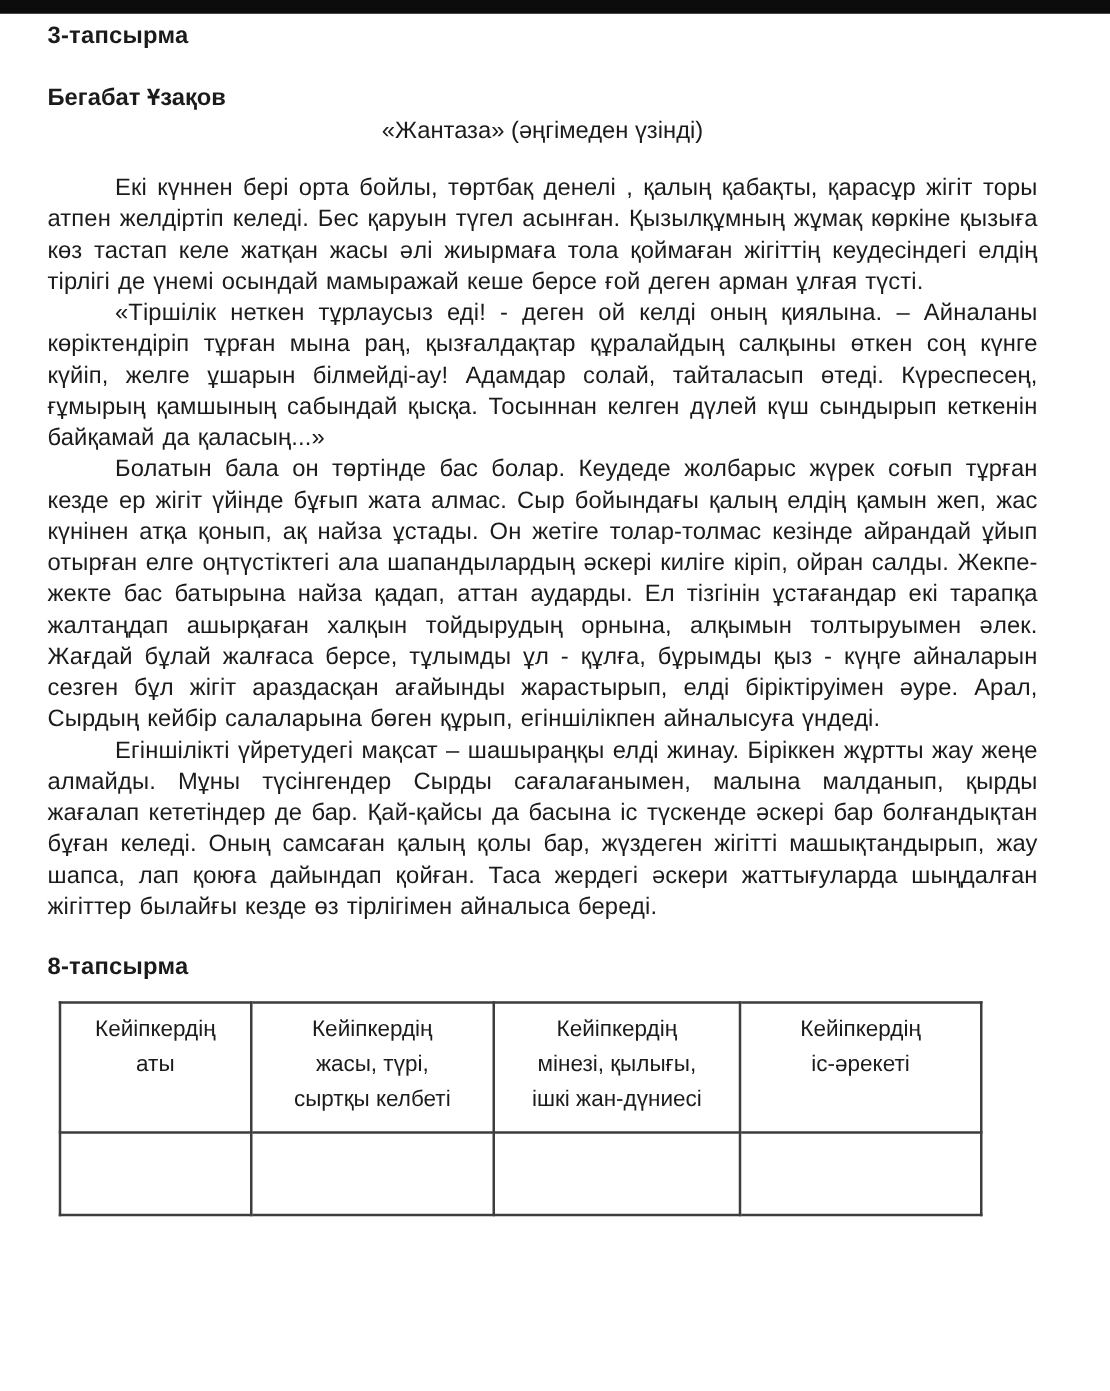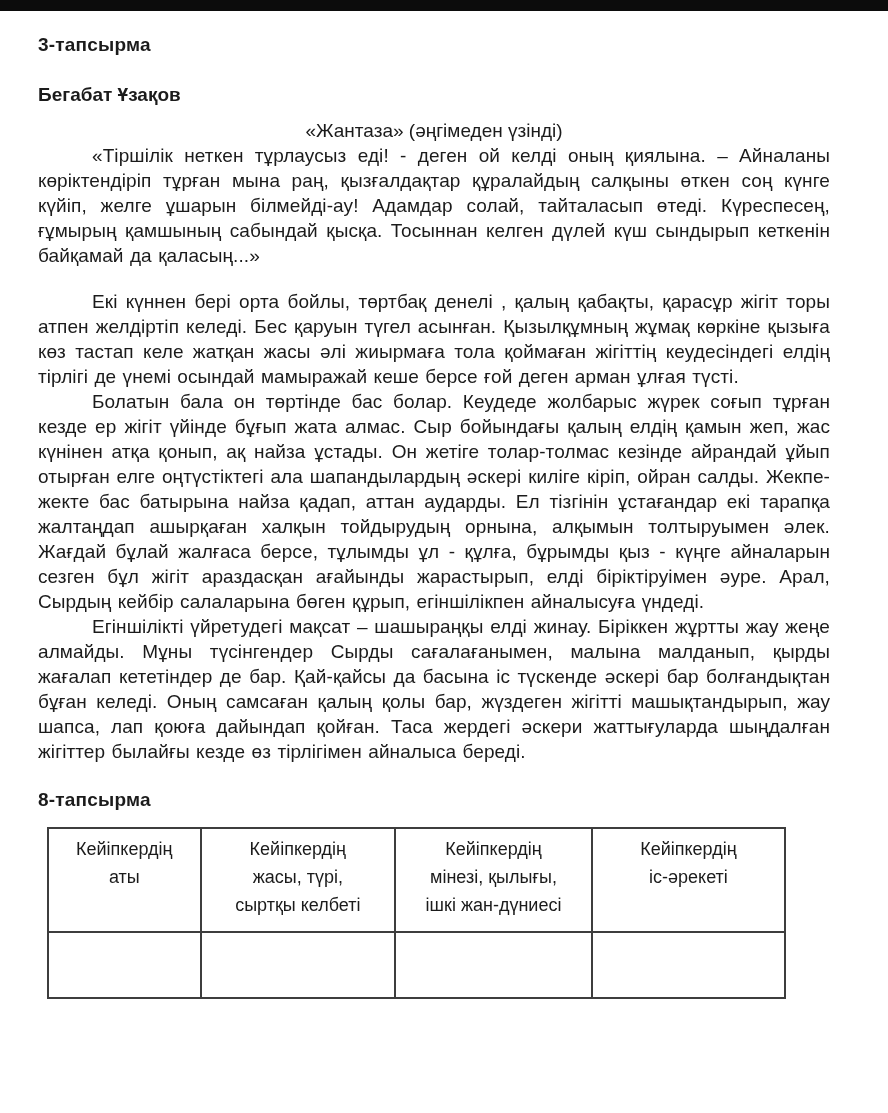--- a/index.html
+++ b/index.html
@@ -21,41 +21,41 @@
     left: 0;
     width: 888px;
     height: 11px;
     background: #0c0c0c;
   }
   .content {
     position: absolute;
     top: 11px;
     left: 0;
     width: 888px;
-    padding: 21px 58px 0 38px;
+    padding: 5px 58px 0 38px;
     box-sizing: border-box;
     font-size: 19px;
     line-height: 25px;
   }
   .task-label {
     font-weight: bold;
     letter-spacing: 0.2px;
   }
   .task-instruction {
     font-weight: bold;
     letter-spacing: 0.1px;
   }
   .story-author {
     text-align: left;
     font-weight: bold;
     margin-top: 25px;
   }
   .story-title {
     text-align: center;
-    margin-top: 11px;
+    margin-top: 1px;
   }
   .para {
     margin: 0;
     text-align: justify;
     text-indent: 54px;
     letter-spacing: 0.1px;
     word-spacing: 1px;
   }
   .para.first { margin-top: 21px; }
   .task4-block { margin-top: 22px; }
@@ -102,23 +102,23 @@
 
 <div class="content">
 
   <div class="task-label">3-тапсырма</div>
 
 
   <div class="story-author">Бегабат Ұзақов</div>
 
   <div class="story-title">«Жантаза» (әңгімеден үзінді)</div>
 
+  <p class="para first">Екі күннен бері орта бойлы, төртбақ денелі , қалың қабақты, қарасұр жігіт торы атпен желдіртіп келеді. Бес қаруын түгел асынған. Қызылқұмның жұмақ көркіне қызыға көз тастап келе жатқан жасы әлі жиырмаға тола қоймаған жігіттің кеудесіндегі елдің тірлігі де үнемі осындай мамыражай кеше берсе ғой деген арман ұлғая түсті.</p>
+
   <p class="para">«Тіршілік неткен тұрлаусыз еді! - деген ой келді оның қиялына. – Айналаны көріктендіріп тұрған мына раң, қызғалдақтар құралайдың салқыны өткен соң күнге күйіп, желге ұшарын білмейді-ау! Адамдар солай, тайталасып өтеді. Күреспесең, ғұмырың қамшының сабындай қысқа. Тосыннан келген дүлей күш сындырып кеткенін байқамай да қаласың...»</p>
-
-  <p class="para first">Екі күннен бері орта бойлы, төртбақ денелі , қалың қабақты, қарасұр жігіт торы атпен желдіртіп келеді. Бес қаруын түгел асынған. Қызылқұмның жұмақ көркіне қызыға көз тастап келе жатқан жасы әлі жиырмаға тола қоймаған жігіттің кеудесіндегі елдің тірлігі де үнемі осындай мамыражай кеше берсе ғой деген арман ұлғая түсті.</p>
 
   <p class="para">Болатын бала он төртінде бас болар. Кеудеде жолбарыс жүрек соғып тұрған кезде ер жігіт үйінде бұғып жата алмас. Сыр бойындағы қалың елдің қамын жеп, жас күнінен атқа қонып, ақ найза ұстады. Он жетіге толар-толмас кезінде айрандай ұйып отырған елге оңтүстіктегі ала шапандылардың әскері киліге кіріп, ойран салды. Жекпе-жекте бас батырына найза қадап, аттан аударды. Ел тізгінін ұстағандар екі тарапқа жалтаңдап ашырқаған халқын тойдырудың орнына, алқымын толтыруымен әлек. Жағдай бұлай жалғаса берсе, тұлымды ұл - құлға, бұрымды қыз - күңге айналарын сезген бұл жігіт араздасқан ағайынды жарастырып, елді біріктіруімен әуре. Арал, Сырдың кейбір салаларына бөген құрып, егіншілікпен айналысуға үндеді.</p>
 
   <p class="para">Егіншілікті үйретудегі мақсат – шашыраңқы елді жинау. Біріккен жұртты жау жеңе алмайды. Мұны түсінгендер Сырды сағалағанымен, малына малданып, қырды жағалап кететіндер де бар. Қай-қайсы да басына іс түскенде әскері бар болғандықтан бұған келеді. Оның самсаған қалың қолы бар, жүздеген жігітті машықтандырып, жау шапса, лап қоюға дайындап қойған. Таса жердегі әскери жаттығуларда шыңдалған жігіттер былайғы кезде өз тірлігімен айналыса береді.</p>
 
   <div class="task4-block">
     <div class="task-label">8-тапсырма</div>
 
   </div>
 

